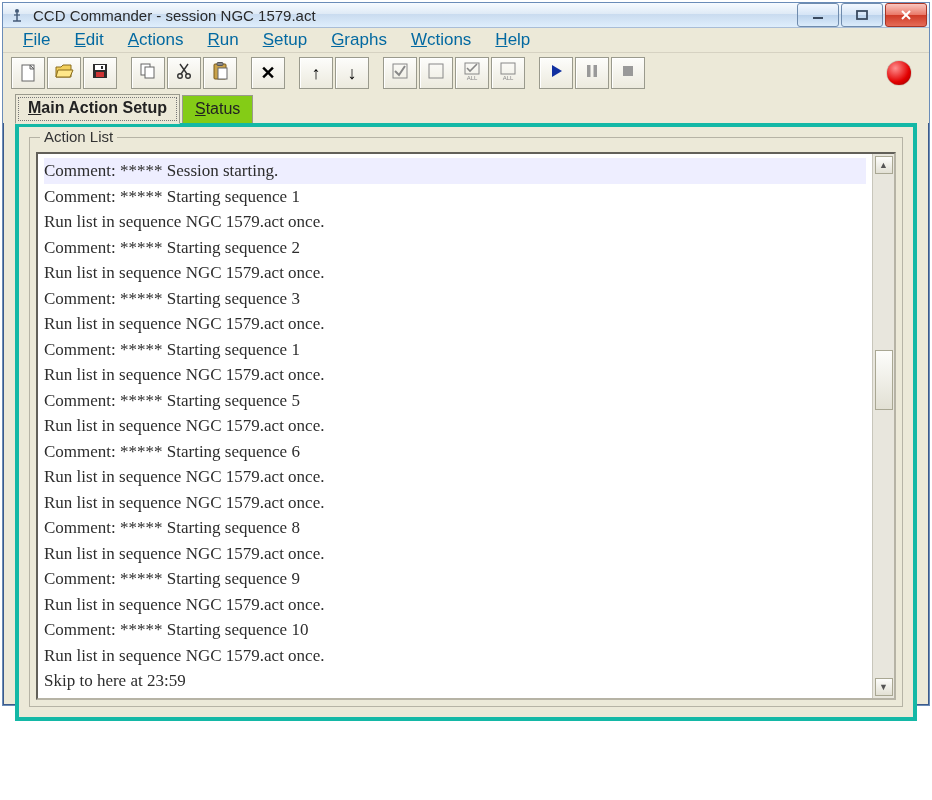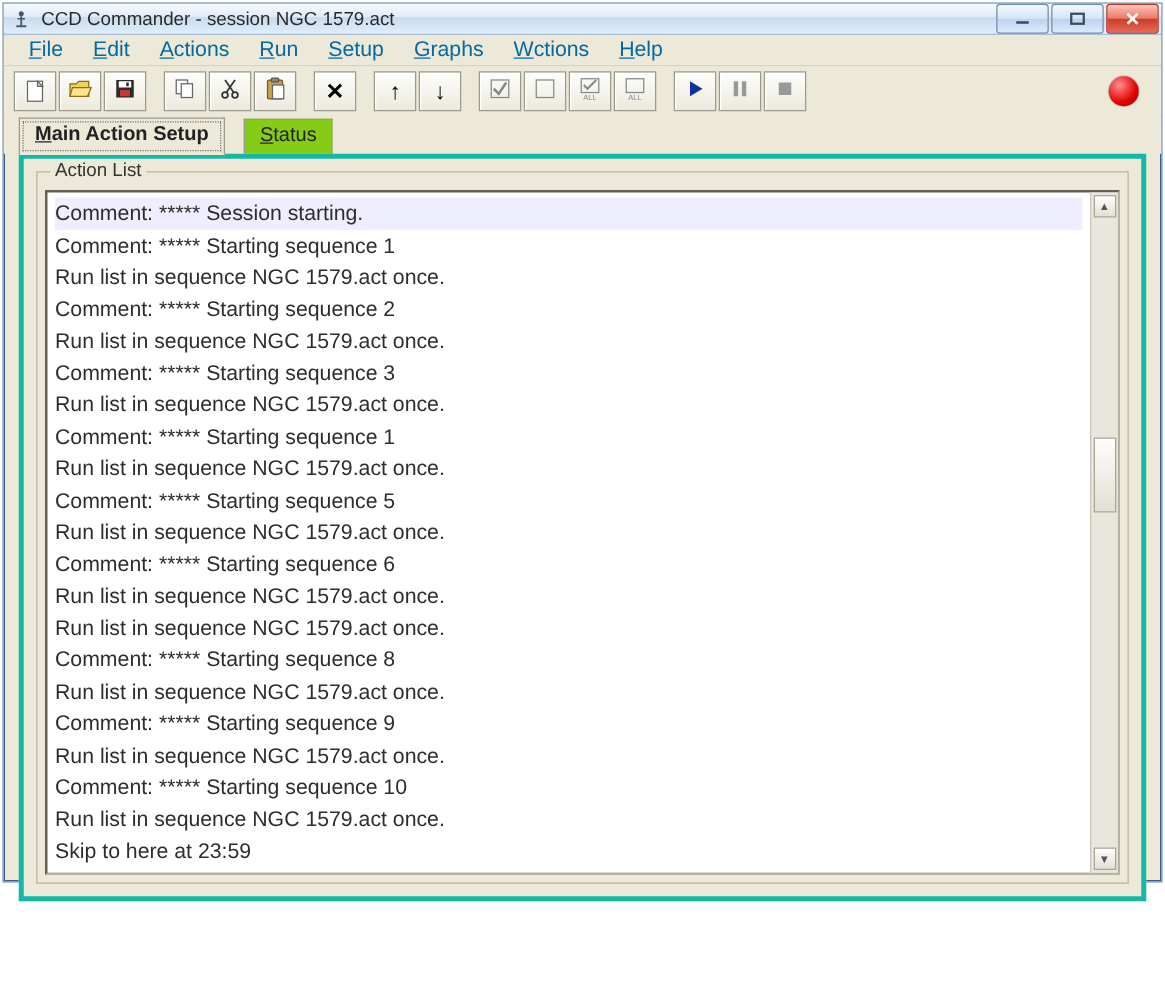--- a/index.html
+++ b/index.html
@@ -105,21 +105,20 @@
     box-shadow: 0 0 1px #400;
     margin-right: 10px;
   }
   
   .tabs-row {
     display: flex;
     align-items: flex-end;
     padding: 0 12px;
     height: 32px;
     background: #ece9d8;
-    gap: 13px;
   }
   .tab {
     border: 1px solid #9a9a8d;
     border-bottom: none;
     background: #84cc16;
     padding: 4px 12px 6px;
     font-size: 16px;
     color: #222;
     margin-right: 2px;
     position: relative;
@@ -172,21 +171,21 @@
   .listbox {
     flex: 1 1 auto;
     overflow: hidden;
     padding: 4px 6px;
     font-size: 17px;
     line-height: 25.5px;
     color: #2d2d2d;
     white-space: nowrap;
   }
   .list-line {
-    font-family: Liberation Sans, sans-serif;
+    font-family: Liberation Serif, serif;
   }
   .list-line.sel { background: #eef; }
   .vscroll {
     width: 22px;
     background: #e8e6dd;
     border-left: 1px solid #c8c6bb;
     display: flex;
     flex-direction: column;
     align-items: center;
     justify-content: space-between;

